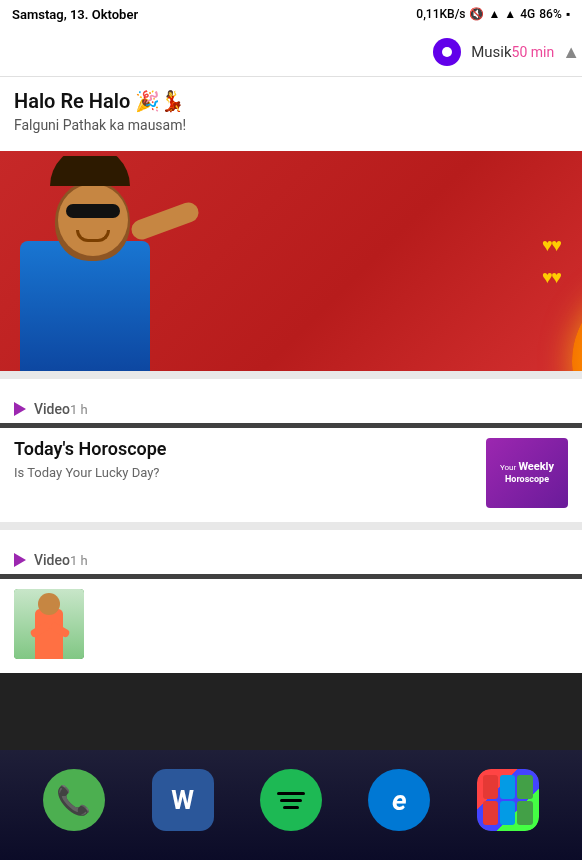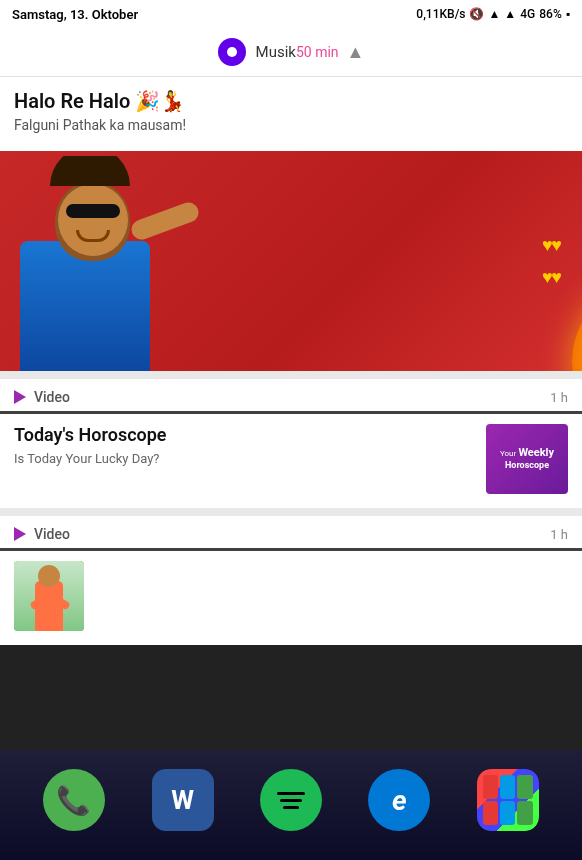--- a/index.html
+++ b/index.html
@@ -36,21 +36,21 @@
     .main-content {
       background: #fff;
     }
 
     
     .music-bar {
       background: #fff;
       border-bottom: 1px solid #e0e0e0;
       display: flex;
       align-items: center;
-      justify-content: center;
+      justify-content: flex-end;
       padding: 10px 2px;
     }
     .music-bar-left {
       display: flex;
       align-items: center;
       gap: 10px;
     }
     .music-icon {
       width: 28px;
       height: 28px;
@@ -120,23 +120,23 @@
     }
 
     
     .video-card {
       background: #fff;
       padding: 0;
     }
     .video-header {
       display: flex;
       align-items: center;
-      justify-content: space-between;
-      padding: 10px 14px 6px 14px;
-      border-bottom: 3px solid #404040;
+      justify-content: flex-start;
+      padding: 22px 14px 6px 14px;
+      border-bottom: 5px solid #404040;
     }
     .video-header-left {
       display: flex;
       align-items: center;
       gap: 8px;
     }
     .video-play-icon {
       width: 0;
       height: 0;
       border-top: 7px solid transparent;

